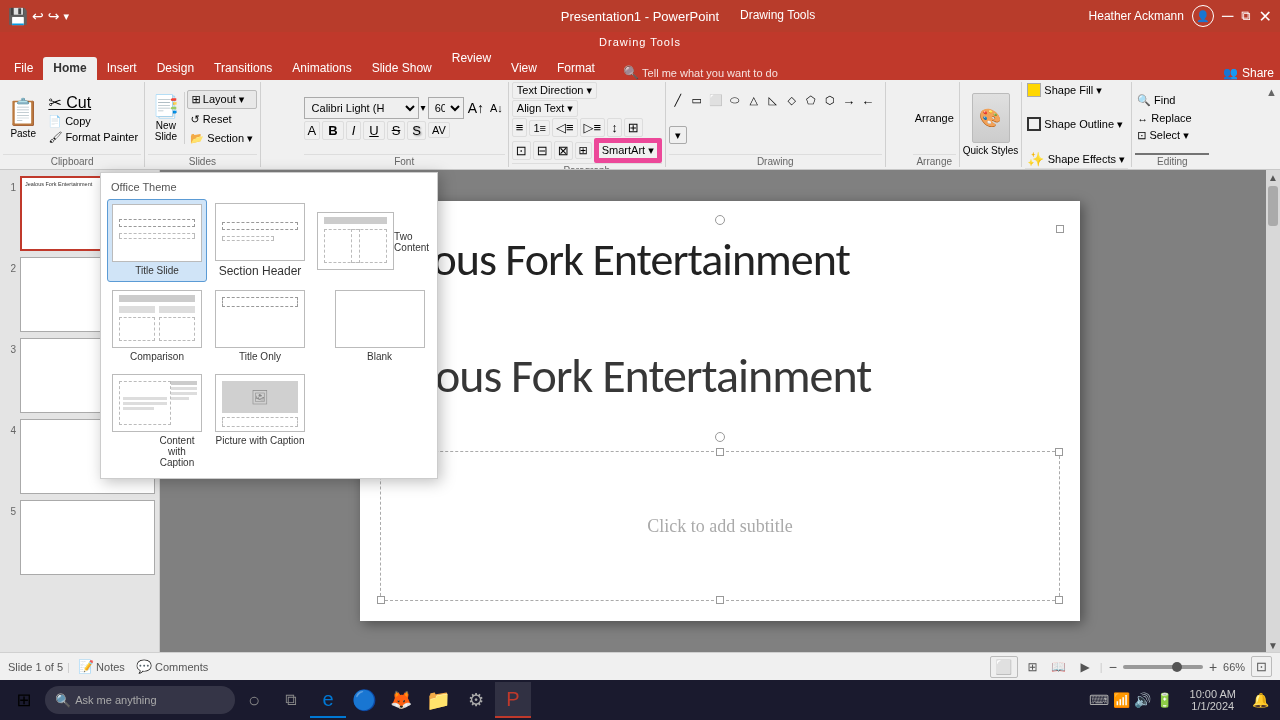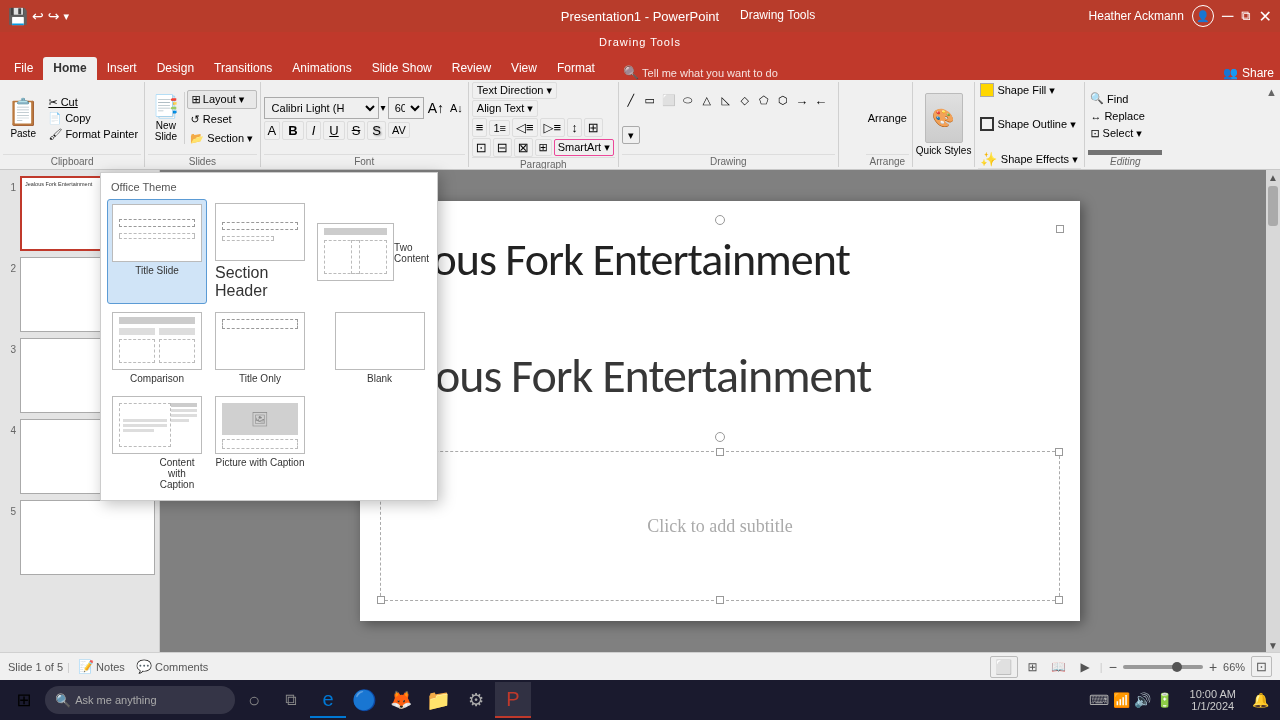--- a/index.html
+++ b/index.html
@@ -57,21 +57,21 @@
   </div>
 
   <div style="height:28px; background:#c0392b; display:flex; align-items:flex-end; padding-left:4px;">
     <div style="padding:4px 10px 5px; color:white; font-size:12px; cursor:pointer;">File</div>
     <div style="padding:4px 10px 5px; color:#333; font-size:12px; cursor:pointer; background:#f0f0f0; border-radius:3px 3px 0 0; font-weight:600;">Home</div>
     <div style="padding:4px 10px 5px; color:white; font-size:12px; cursor:pointer;">Insert</div>
     <div style="padding:4px 10px 5px; color:white; font-size:12px; cursor:pointer;">Design</div>
     <div style="padding:4px 10px 5px; color:white; font-size:12px; cursor:pointer;">Transitions</div>
     <div style="padding:4px 10px 5px; color:white; font-size:12px; cursor:pointer;">Animations</div>
     <div style="padding:4px 10px 5px; color:white; font-size:12px; cursor:pointer;">Slide Show</div>
-    <div style="padding:4px 10px 5px; color:white; font-size:12px; cursor:pointer;">Review</div>
+    <div style="padding:4px 10px 15px; color:white; font-size:12px; cursor:pointer;">Review</div>
     <div style="padding:4px 10px 5px; color:white; font-size:12px; cursor:pointer;">View</div>
     <div style="padding:4px 10px 5px; color:white; font-size:12px; cursor:pointer; font-weight:500;">Format</div>
     <div style="margin-left:10px; display:flex; align-items:center; color:rgba(255,255,255,0.85); font-size:11px; padding:0 8px; gap:3px; cursor:text;">
       <span style="font-size:13px;">🔍</span>
       <span>Tell me what you want to do</span>
     </div>
     <div style="margin-left:auto; display:flex; align-items:center; padding-right:6px; gap:4px;">
       <span style="color:white; font-size:12px;">👥</span>
       <span style="color:white; font-size:12px; cursor:pointer;">Share</span>
     </div>
@@ -79,21 +79,21 @@
 
   <div style="height:90px; background:#f0f0f0; border-bottom:1px solid #c8c8c8; display:flex; align-items:stretch; padding:2px 0; overflow:hidden;">
 
     <div style="display:flex; flex-direction:column; padding:0 3px; border-right:1px solid #d0d0d0; min-width:70px;">
       <div style="flex:1; display:flex; align-items:center; gap:2px;">
         <div style="display:flex; flex-direction:column; align-items:center; padding:2px 4px; cursor:pointer; min-width:38px;">
           <span style="font-size:26px;">📋</span>
           <span style="font-size:10px;">Paste</span>
         </div>
         <div style="display:flex; flex-direction:column; gap:1px;">
-          <div style="display:flex; align-items:center; gap:2px; padding:1px 3px; cursor:pointer; font-size:11px;text-decoration:underline;">✂ Cut</div>
+          <div style="display:flex; align-items:center; gap:2px; padding:1px 3px; cursor:pointer; font-size:16px;text-decoration:underline;">✂ Cut</div>
           <div style="display:flex; align-items:center; gap:2px; padding:1px 3px; cursor:pointer; font-size:11px;">📄 Copy</div>
           <div style="display:flex; align-items:center; gap:2px; padding:1px 3px; cursor:pointer; font-size:11px;">🖌 Format Painter</div>
         </div>
       </div>
       <div style="font-size:10px; color:#666; text-align:center; border-top:1px solid #ddd; padding-top:1px;">Clipboard</div>
     </div>
 
     <div style="display:flex; flex-direction:column; padding:0 3px; border-right:1px solid #d0d0d0; min-width:90px;">
       <div style="flex:1; display:flex; align-items:center; gap:2px;">
         <div style="display:flex; flex-direction:column; align-items:center; padding:2px 4px; cursor:pointer; border-right:1px solid #d0d0d0;">
@@ -105,21 +105,21 @@
           <div style="display:flex; align-items:center; gap:2px; padding:2px 4px; cursor:pointer; font-size:11px; background:#e8e8e8; border:1px solid #bbb; border-radius:2px;">
             <span>⊞</span> Layout ▾
           </div>
           <div style="display:flex; align-items:center; gap:2px; padding:2px 4px; cursor:pointer; font-size:11px;">↺ Reset</div>
           <div style="display:flex; align-items:center; gap:2px; padding:2px 4px; cursor:pointer; font-size:11px;">📂 Section ▾</div>
         </div>
       </div>
       <div style="font-size:10px; color:#666; text-align:center; border-top:1px solid #ddd; padding-top:1px;">Slides</div>
     </div>
 
-    <div style="display:flex; flex-direction:column; padding:0 3px; border-right:1px solid #d0d0d0; min-width:140px;">
+    <div style="display:flex; flex-direction:column; padding:0 3px; border-right:1px solid #d0d0d0; min-width:140px;margin-left:40px;">
       <div style="flex:1; display:flex; flex-direction:column; justify-content:center; gap:2px;">
         <div style="display:flex; align-items:center; gap:2px;">
           <select style="border:1px solid #aaa; height:22px; padding:0 3px; font-size:11px; width:115px;"><option>Calibri Light (H</option></select>
           <span style="font-size:10px; cursor:pointer;">▾</span>
           <select style="border:1px solid #aaa; height:22px; padding:0 2px; font-size:11px; width:36px;"><option>60</option></select>
           <span style="font-size:14px; cursor:pointer; padding:0 2px;">A↑</span>
           <span style="font-size:11px; cursor:pointer; padding:0 2px;">A↓</span>
         </div>
         <div style="display:flex; align-items:center; gap:2px;">
           <span style="cursor:pointer; font-size:13px; border:1px solid #ddd; padding:1px 3px; border-radius:2px;">A</span>
@@ -148,21 +148,21 @@
           <span style="cursor:pointer; border:1px solid #ddd; padding:1px 3px; border-radius:2px; font-size:13px;">◁≡</span>
           <span style="cursor:pointer; border:1px solid #ddd; padding:1px 3px; border-radius:2px; font-size:13px;">▷≡</span>
           <span style="cursor:pointer; border:1px solid #ddd; padding:1px 3px; border-radius:2px; font-size:13px;">↕</span>
           <span style="cursor:pointer; border:1px solid #ddd; padding:1px 3px; border-radius:2px; font-size:13px;">⊞</span>
         </div>
         <div style="display:flex; align-items:center; gap:2px;">
           <span style="cursor:pointer; border:1px solid #ddd; padding:1px 3px; border-radius:2px; font-size:13px;">⊡</span>
           <span style="cursor:pointer; border:1px solid #ddd; padding:1px 3px; border-radius:2px; font-size:13px;">⊟</span>
           <span style="cursor:pointer; border:1px solid #ddd; padding:1px 3px; border-radius:2px; font-size:13px;">⊠</span>
           <span style="cursor:pointer; border:1px solid #ddd; padding:1px 3px; border-radius:2px; font-size:11px;">⊞</span>
-          <span style="cursor:pointer; font-size:11px; padding:1px 3px; border:1px solid #ec4899; border-radius:2px;">SmartArt ▾</span>
+          <span style="cursor:pointer; font-size:11px; padding:1px 3px; border:5px solid #ec4899; border-radius:2px;">SmartArt ▾</span>
         </div>
       </div>
       <div style="font-size:10px; color:#666; text-align:center; border-top:1px solid #ddd; padding-top:1px;">Paragraph</div>
     </div>
 
     <div style="display:flex; flex-direction:column; padding:0 3px; border-right:1px solid #d0d0d0; min-width:220px;">
       <div style="flex:1; display:flex; align-items:center; flex-wrap:wrap; gap:1px; padding:2px 0; width:210px;">
 
         <span style="width:18px; height:18px; display:flex; align-items:center; justify-content:center; cursor:pointer; font-size:11px; border:1px solid transparent;">╱</span>
         <span style="width:18px; height:18px; display:flex; align-items:center; justify-content:center; cursor:pointer; font-size:11px; border:1px solid transparent;">▭</span>
@@ -221,21 +221,21 @@
         </div>
         <div style="display:flex; align-items:center; gap:3px; cursor:pointer; font-size:11px; padding:1px 2px;">
           <span>↔</span> 
             <span>Replace</span>
         </div>
         <div style="display:flex; align-items:center; gap:3px; cursor:pointer; font-size:11px; padding:1px 2px;">
           <span>⊡</span> 
             <span>Select ▾</span>
         </div>
       </div>
-      <div style="font-size:10px; color:#666; text-align:center; border-top:5px solid #737373; padding-top:1px;font-style:italic;">Editing</div>
+      <div style="font-size:10px; color:#666; text-align:center; border-top:2px solid #737373; padding-top:1px;">Editing</div>
     </div>
 
     <div style="width:14px; display:flex; align-items:flex-start; padding-top:4px; cursor:pointer; margin-left:auto;">
       <span style="font-size:11px; color:#666;">▲</span>
     </div>
   </div>
 
   <div style="flex:1; display:flex; overflow:hidden; position:relative;">
 
     <div style="width:160px; background:#e4e4e4; border-right:1px solid #ccc; overflow-y:auto; padding:6px 4px; display:flex; flex-direction:column; gap:6px;">
@@ -396,21 +396,21 @@
         </div>
         <span style="font-size:10px; color:#333; margin-top:3px;">Title Slide</span>
       </div>
 
 
       <div style="display:flex; flex-direction:column; align-items:center; padding:4px; cursor:pointer; border-radius:3px;">
         <div style="width:90px; height:58px; border:1px solid #bbb; background:white; position:relative; overflow:hidden;">
           <div style="position:absolute; top:18px; left:6px; right:6px; height:8px; border:1px dashed #999;"></div>
           <div style="position:absolute; top:32px; left:6px; right:30px; height:5px; border:1px dashed #bbb;"></div>
         </div>
-        <span style="font-size:16px; color:#333; margin-top:3px;">Section Header</span>
+        <span style="font-size:12px; color:#333; margin-top:3px;">Section Header</span>
       </div>
 
       <div style="display:flex; flex-direction:row; align-items:center; padding:4px; cursor:pointer; border-radius:3px;">
         <div style="width:90px; height:58px; border:1px solid #bbb; background:white; position:relative; overflow:hidden;">
           <div style="position:absolute; top:4px; left:6px; right:6px; height:7px; background:#ccc;"></div>
           <div style="position:absolute; top:16px; left:6px; width:36px; bottom:6px; border:1px dashed #bbb;"></div>
           <div style="position:absolute; top:16px; right:6px; width:36px; bottom:6px; border:1px dashed #bbb;"></div>
         </div>
         <span style="font-size:10px; color:#333; margin-top:3px;">Two Content</span>
       </div>

